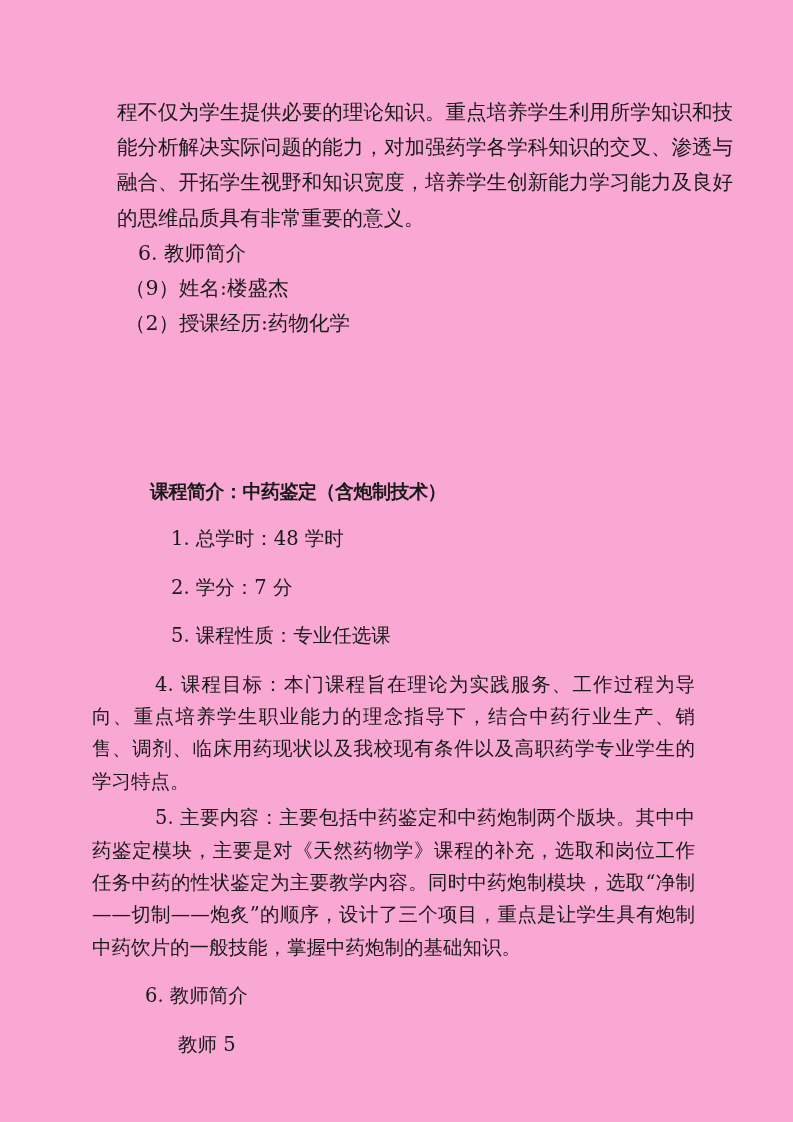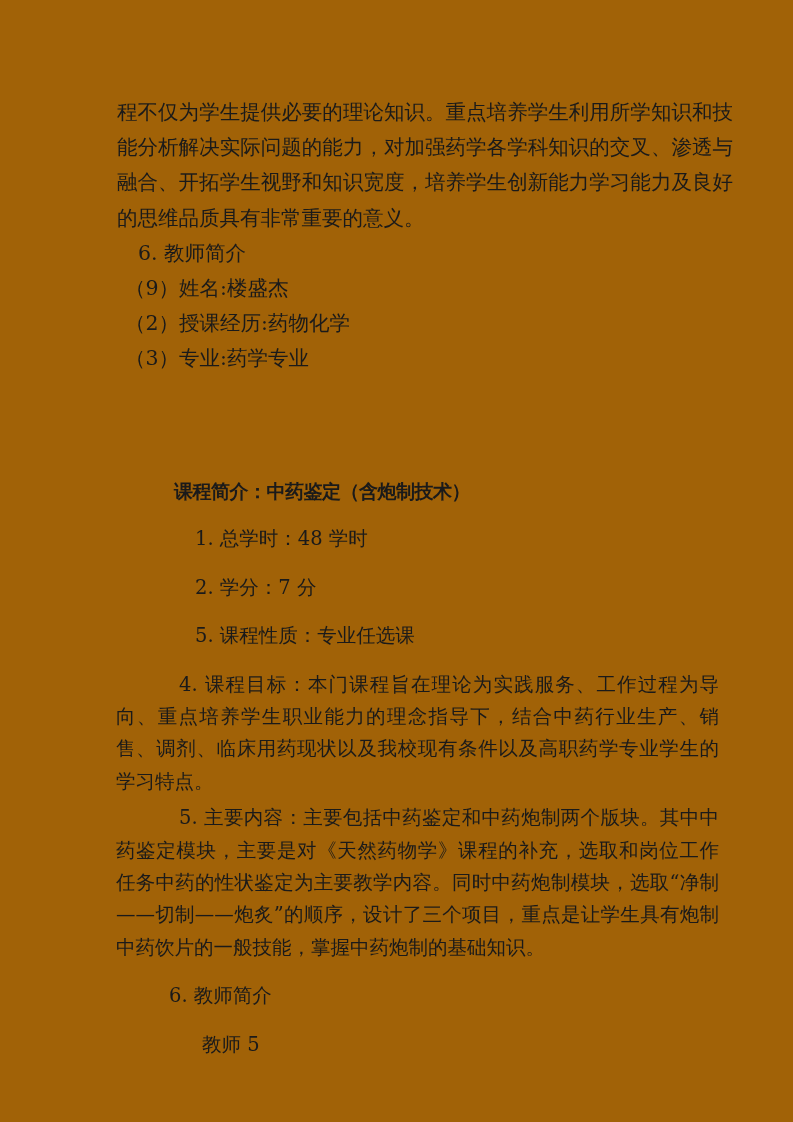--- a/index.html
+++ b/index.html
@@ -4,21 +4,21 @@
 <style>
   html, body {
     margin: 0;
     padding: 0;
     background: #ffffff;
   }
   .page {
     position: relative;
     width: 793px;
     height: 1122px;
-    background: #a16207;
+    background: #f9a8d4;
     overflow: hidden;
     color: #1a1a1a;
     font-family: "DejaVu Serif", "Liberation Serif", serif;
   }
   
   .section-a {
     position: absolute;
     left: 117px;
     top: 95px;
     width: 616px;
@@ -32,21 +32,21 @@
   }
   .section-a .line {
     margin: 0;
   }
   .a-heading-indent { padding-left: 21px; }
   .a-item-indent   { padding-left: 8px; }
 
   
   .section-b {
     position: absolute;
-    left: 116px;
+    left: 92px;
     top: 475px;
     width: 603px;
     font-size: 19.5px;
     line-height: 32.4px;
   }
   .course-title {
     margin: 0 0 6px 0;
     padding-left: 58px;
     font-family: "DejaVu Sans", "Liberation Sans", sans-serif;
     font-weight: bold;
@@ -70,21 +70,20 @@
 </head>
 <body>
 
 <div class="page">
 
   <div class="section-a">
     <p class="para">程不仅为学生提供必要的理论知识。重点培养学生利用所学知识和技能分析解决实际问题的能力，对加强药学各学科知识的交叉、渗透与融合、开拓学生视野和知识宽度，培养学生创新能力学习能力及良好的思维品质具有非常重要的意义。</p>
     <div class="line a-heading-indent">6. 教师简介</div>
     <div class="line a-item-indent">（9）姓名:楼盛杰</div>
     <div class="line a-item-indent">（2）授课经历:药物化学</div>
-    <div class="line a-item-indent">（3）专业:药学专业</div>
   </div>
 
   <div class="section-b">
     <h2 class="course-title">课程简介：中药鉴定（含炮制技术）</h2>
     <div class="line b-item-indent">1. 总学时：48 学时</div>
     <div class="line b-item-indent">2. 学分：7 分</div>
     <div class="line b-item-indent">5. 课程性质：专业任选课</div>
     <p class="para">4. 课程目标：本门课程旨在理论为实践服务、工作过程为导向、重点培养学生职业能力的理念指导下，结合中药行业生产、销售、调剂、临床用药现状以及我校现有条件以及高职药学专业学生的学习特点。</p>
     <p class="para">5. 主要内容：主要包括中药鉴定和中药炮制两个版块。其中中药鉴定模块，主要是对《天然药物学》课程的补充，选取和岗位工作任务中药的性状鉴定为主要教学内容。同时中药炮制模块，选取“净制——切制——炮炙”的顺序，设计了三个项目，重点是让学生具有炮制中药饮片的一般技能，掌握中药炮制的基础知识。</p>
     <div class="line b-heading-indent">6. 教师简介</div>

